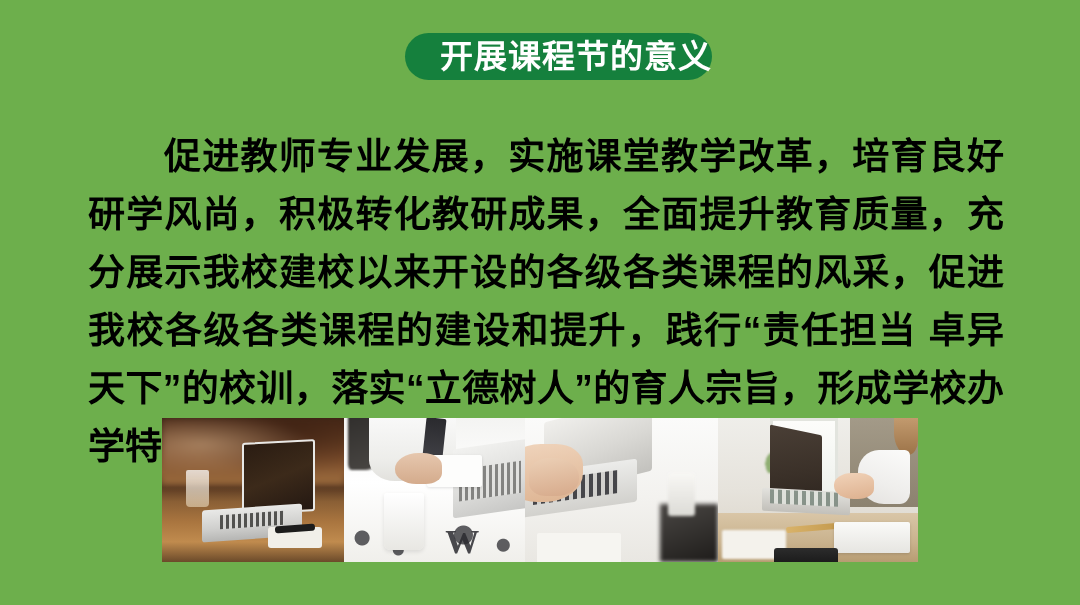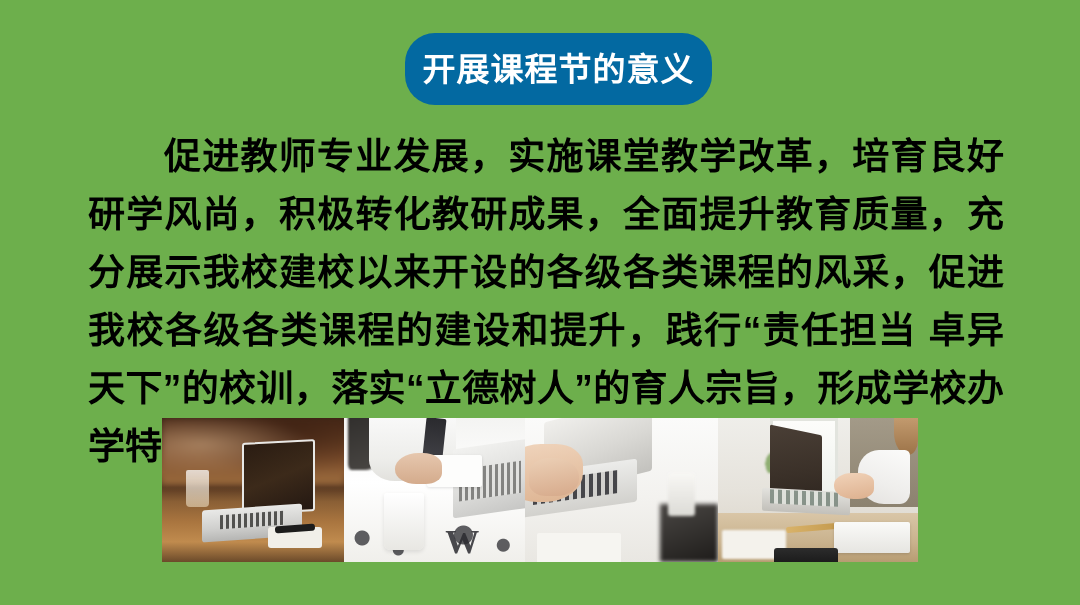--- a/index.html
+++ b/index.html
@@ -23,26 +23,26 @@
     height:605px;
     background:#6DAF4C;
   }
 
   
   .title-banner {
     position:absolute;
     left:405px;
     top:33px;
     width:307px;
-    height:72px;
-    background:#0369a1;
+    height:47px;
+    background:#15803d;
     border-radius:30px;
     display:flex;
     align-items:center;
-    justify-content:center;
+    justify-content:flex-end;
   }
   .title-text {
     color:#FFFFFF;
     font-size:33px;
     font-weight:bold;
     letter-spacing:1px;
     line-height:1;
     white-space:nowrap;
   }
 

